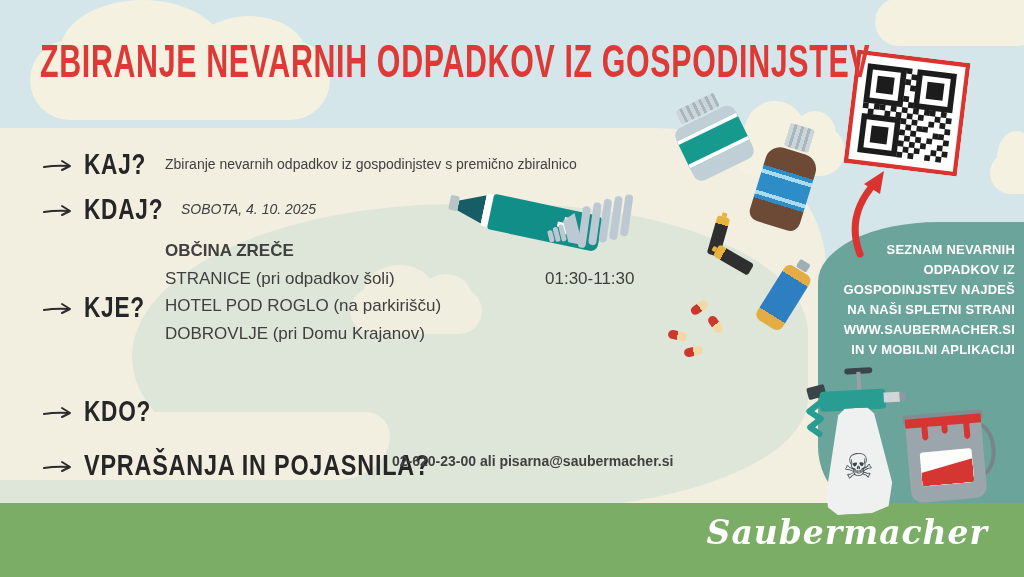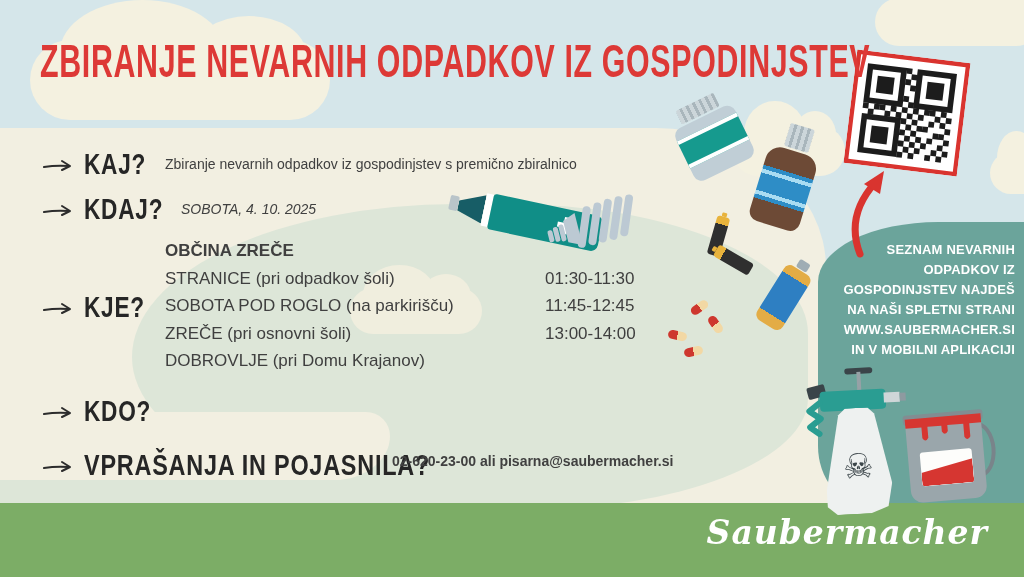--- a/index.html
+++ b/index.html
@@ -290,26 +290,21 @@
     <path d="M20 3 L28 8 L20 12" stroke="#2c2c2c" stroke-width="2" fill="none" stroke-linecap="round" stroke-linejoin="round"></path>
   </svg>
   <div class="hand-label" style="left:84px; top:291px; font-size:29px;">KJE?</div>
   <div class="kje-list">
     <div class="kje-head">OBČINA ZREČE</div>
     <div class="kje-row">
       <span class="loc">STRANICE (pri odpadkov šoli)</span>
       <span class="time">01:30-11:30</span>
     </div>
     <div class="kje-row">
-      <span class="loc">SOBOTA POD ROGLO (na parkirišču)</span>
-      <span class="time">11:45-12:45</span>
-    </div>
-    <div class="kje-row">
-      <span class="loc">ZREČE (pri osnovni šoli)</span>
-      <span class="time">13:00-14:00</span>
+      <span class="loc">HOTEL POD ROGLO (na parkirišču)</span>
     </div>
     <div class="kje-row">
       <span class="loc">DOBROVLJE (pri Domu Krajanov)</span>
     </div>
   </div>
 
   <svg class="row-arrow" style="left:42px; top:405px;" viewBox="0 0 32 16">
     <path d="M2 9 Q 14 7 27 8" stroke="#2c2c2c" stroke-width="2" fill="none" stroke-linecap="round"></path>
     <path d="M20 3 L28 8 L20 12" stroke="#2c2c2c" stroke-width="2" fill="none" stroke-linecap="round" stroke-linejoin="round"></path>
   </svg>

